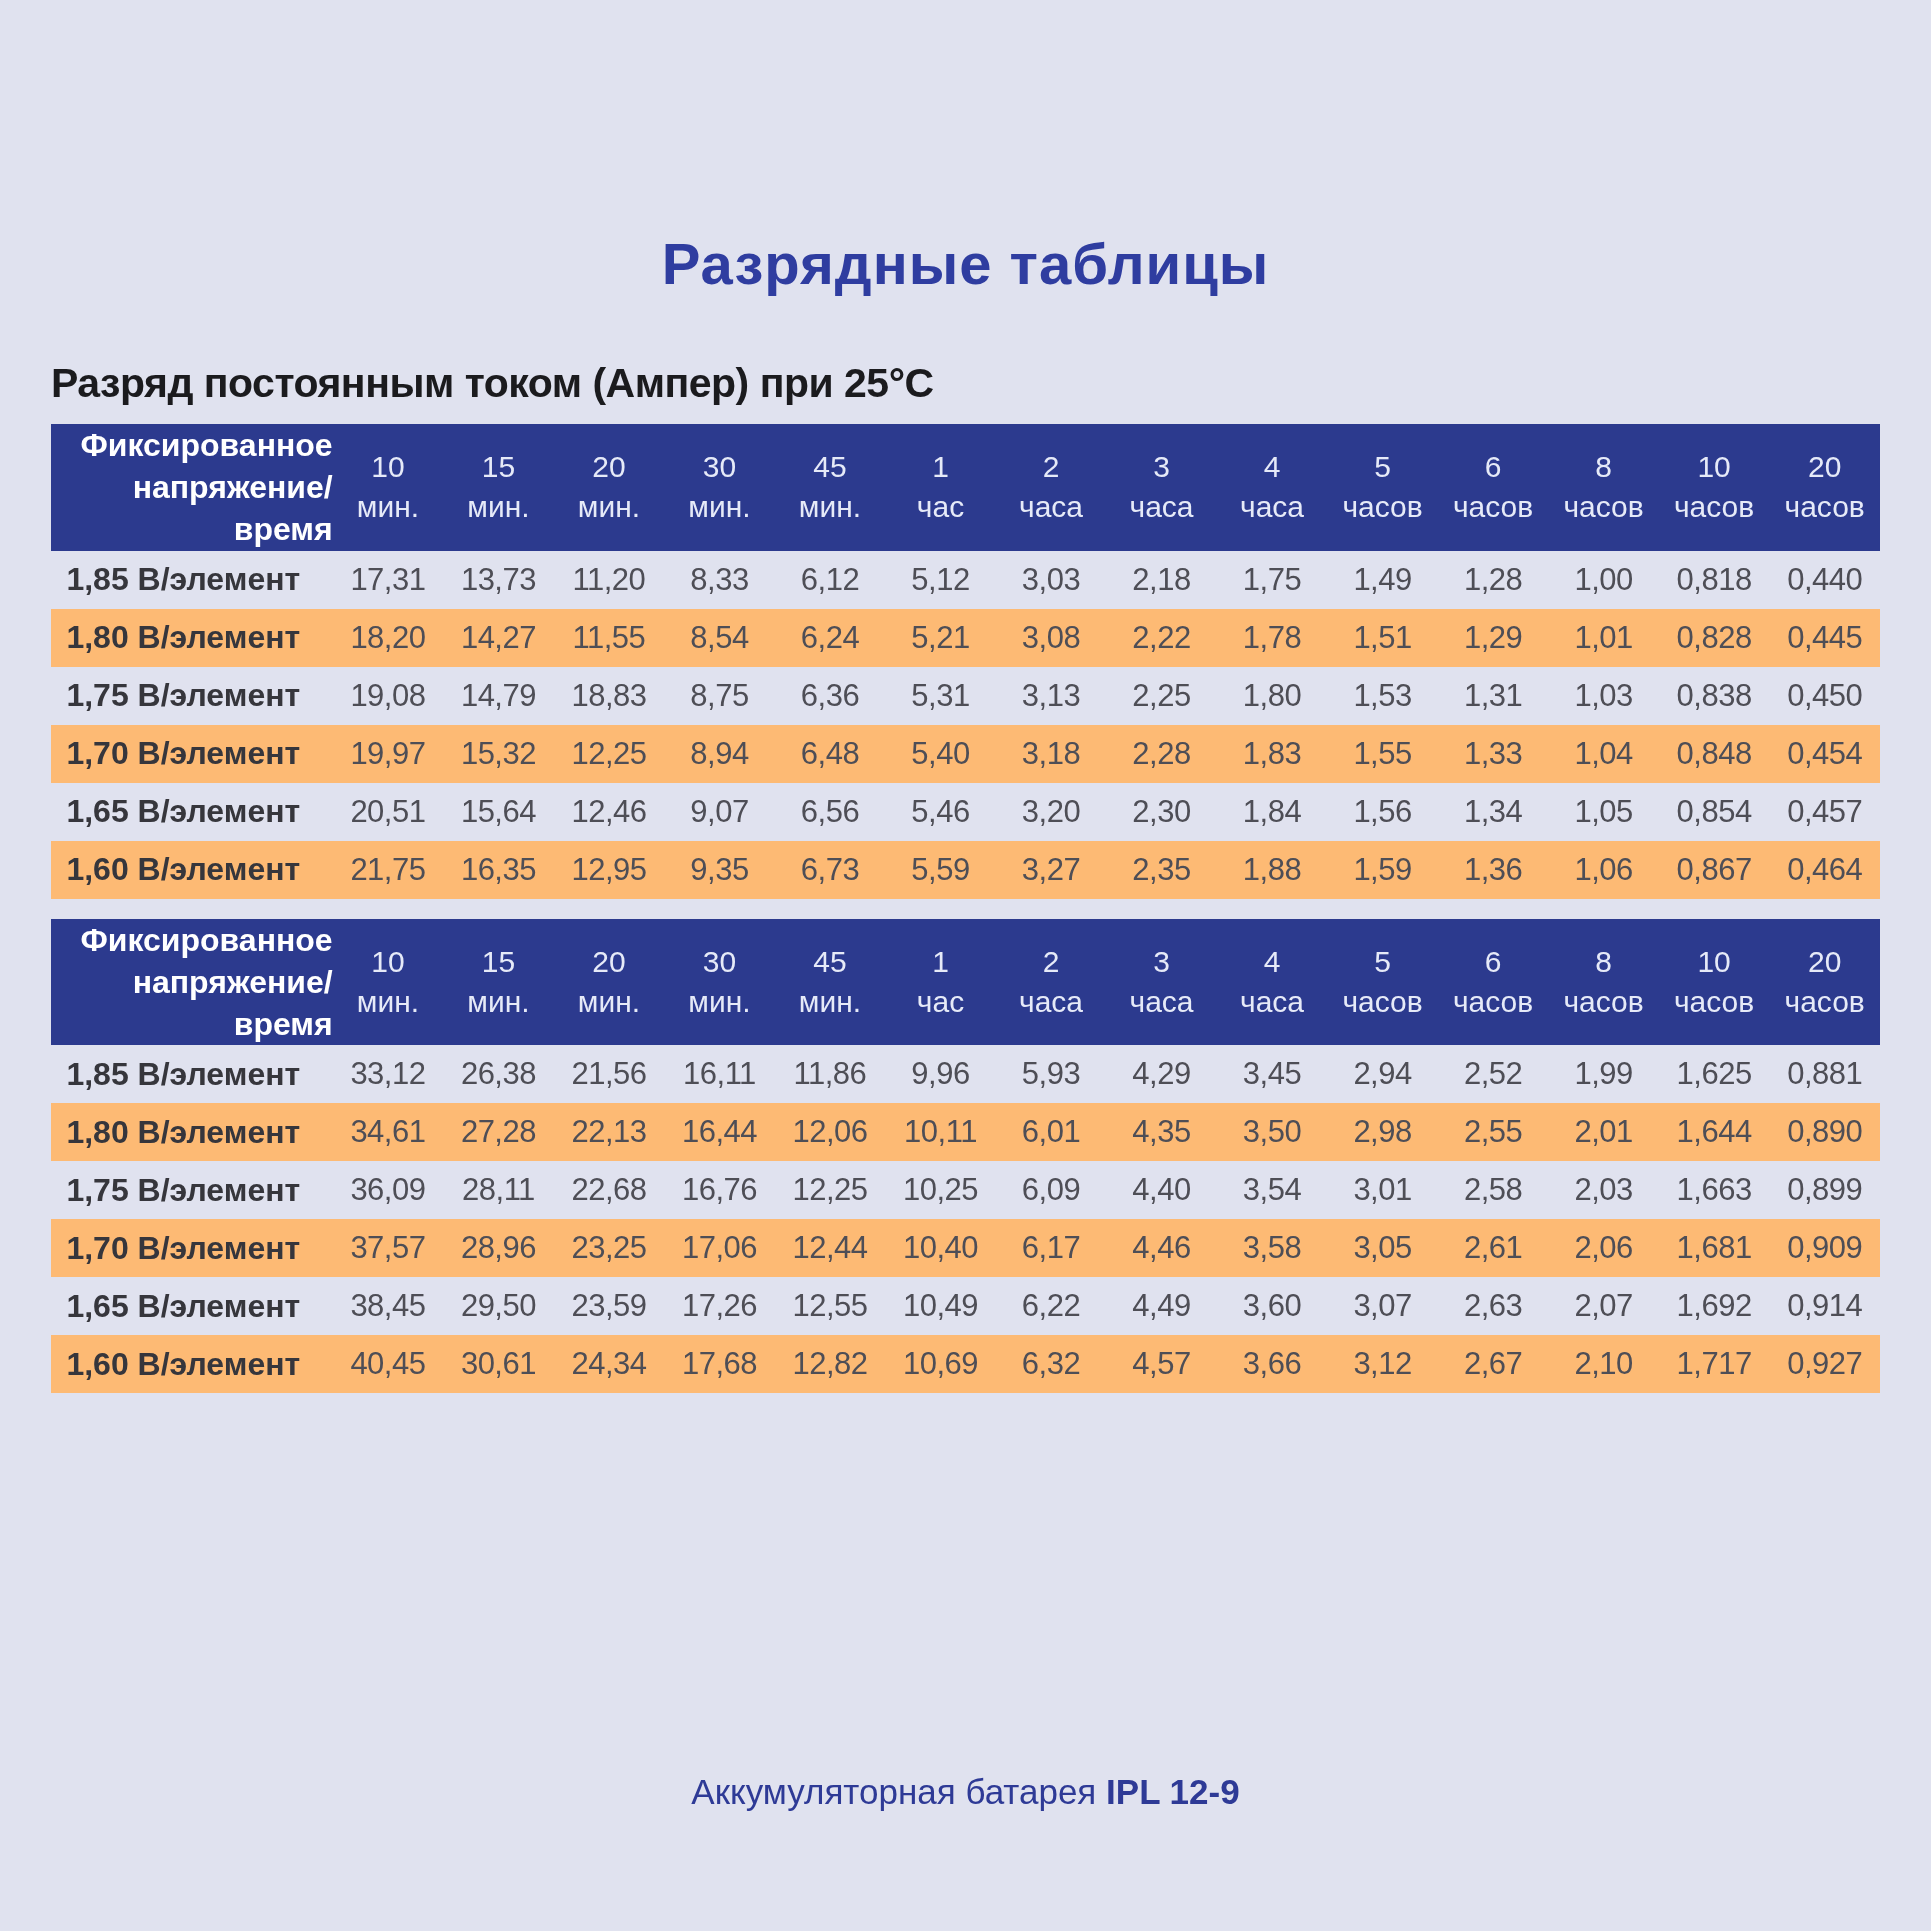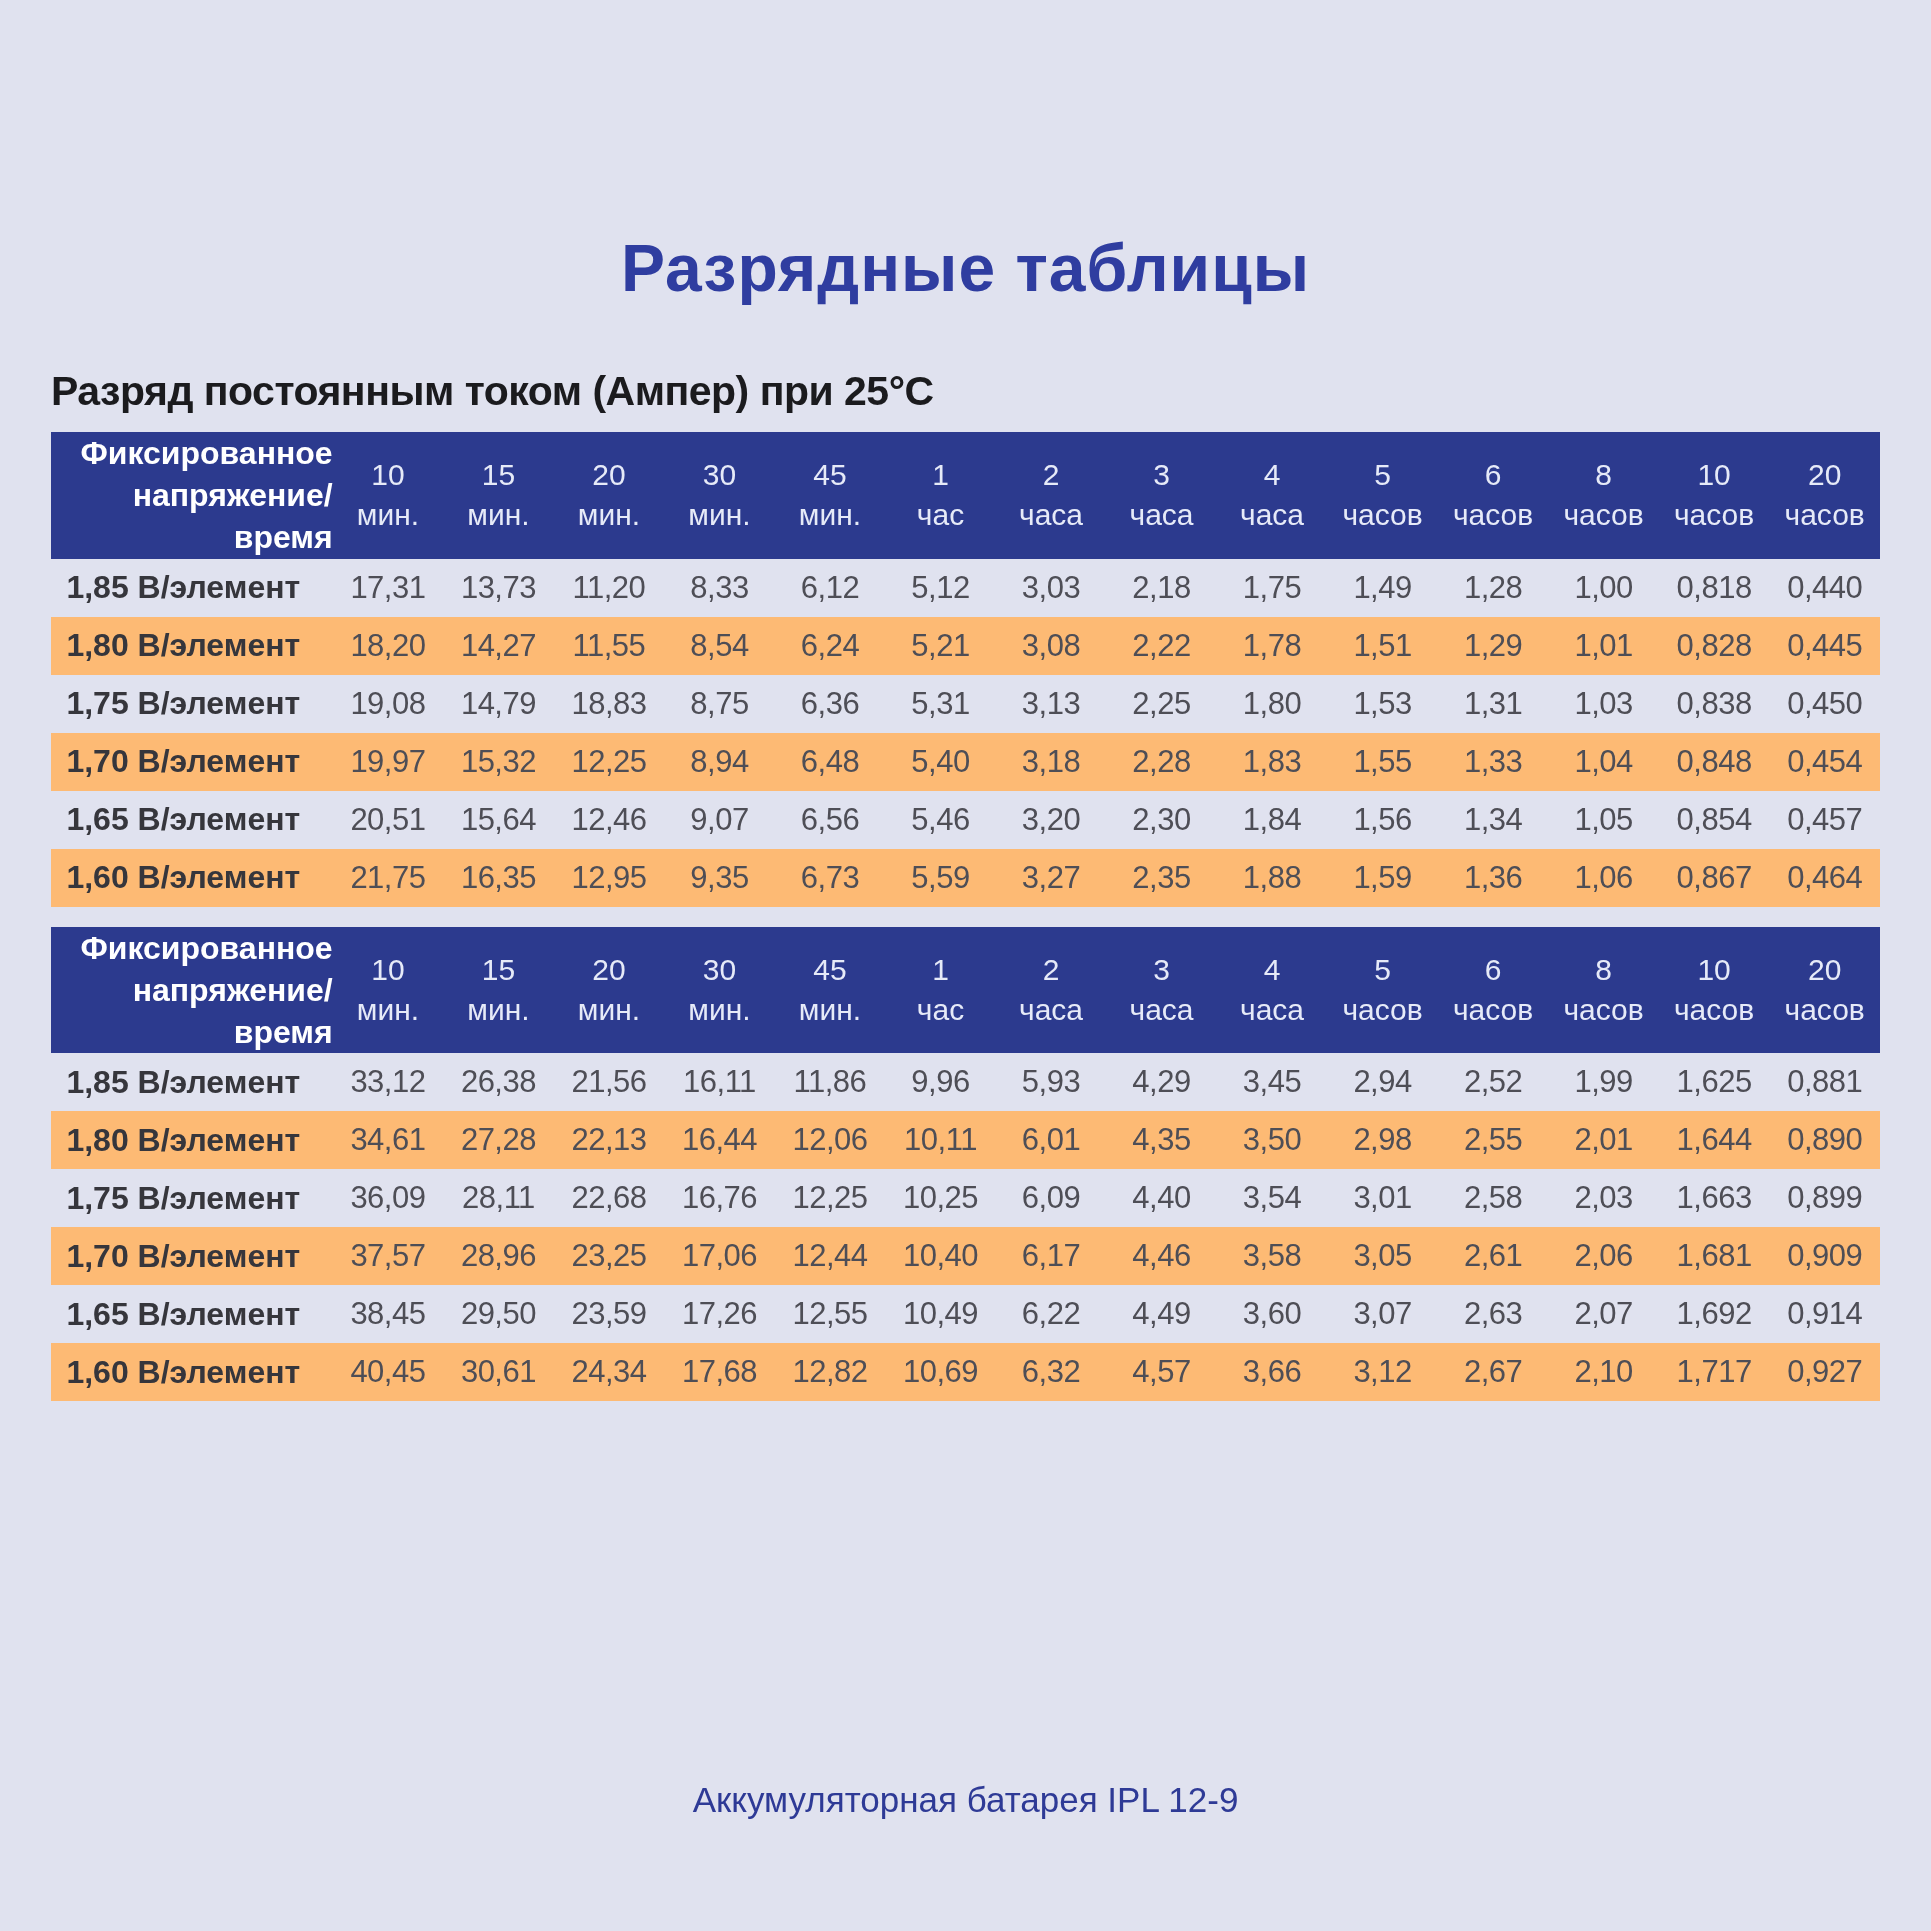--- a/index.html
+++ b/index.html
@@ -15,21 +15,21 @@
   }
   .page {
     box-sizing: border-box;
     width: 1931px;
     height: 1931px;
     padding: 0 51px;
   }
   .title {
     margin: 235px 0 0 0;
     text-align: center;
-    font-size: 66px;
+    font-size: 58px;
     font-weight: 600;
     letter-spacing: 1px;
     color: #2f3da0;
     line-height: 1;
   }
   .section-heading {
     margin: 70px 0 0 0;
     font-size: 41px;
     font-weight: 700;
     color: #1b1b1e;
@@ -83,21 +83,21 @@
     color: #4e4e56;
     letter-spacing: -0.5px;
   }
   .page-footer {
     margin-top: 381px;
     text-align: center;
     font-size: 35px;
     color: #2e3a96;
     line-height: 1;
   }
-  .page-footer strong { font-weight: 400; }
+  .page-footer strong { font-weight: 700; }
 </style>
 </head>
 <body>
 
 <main class="page">
 
   <h1 class="title">Разрядные таблицы</h1>
 
   <section>
     <h2 class="section-heading">Разряд постоянным током (Ампер) при 25°C</h2>

